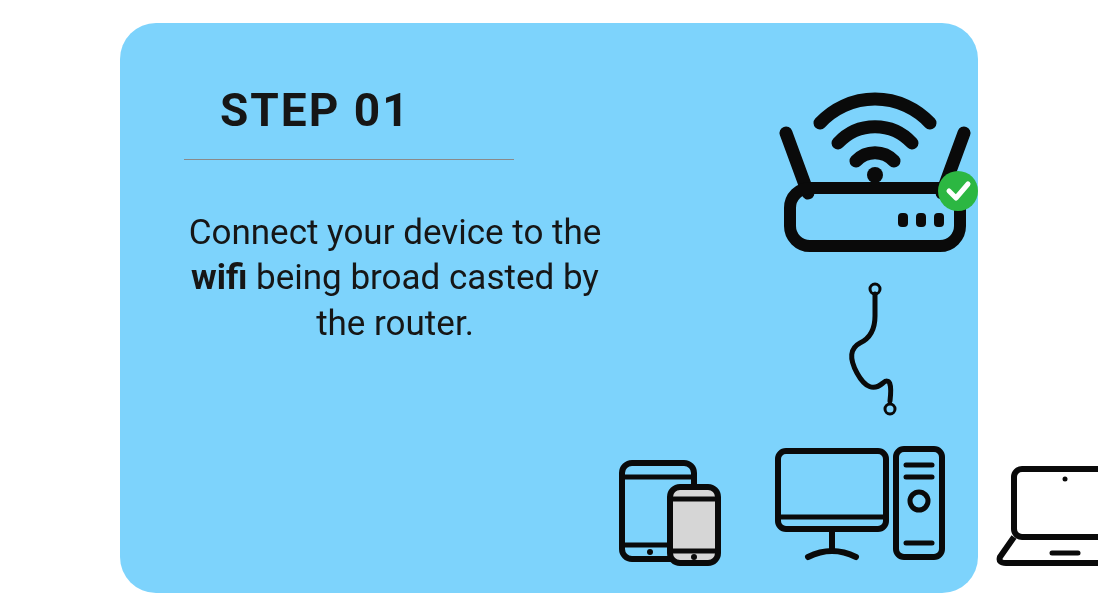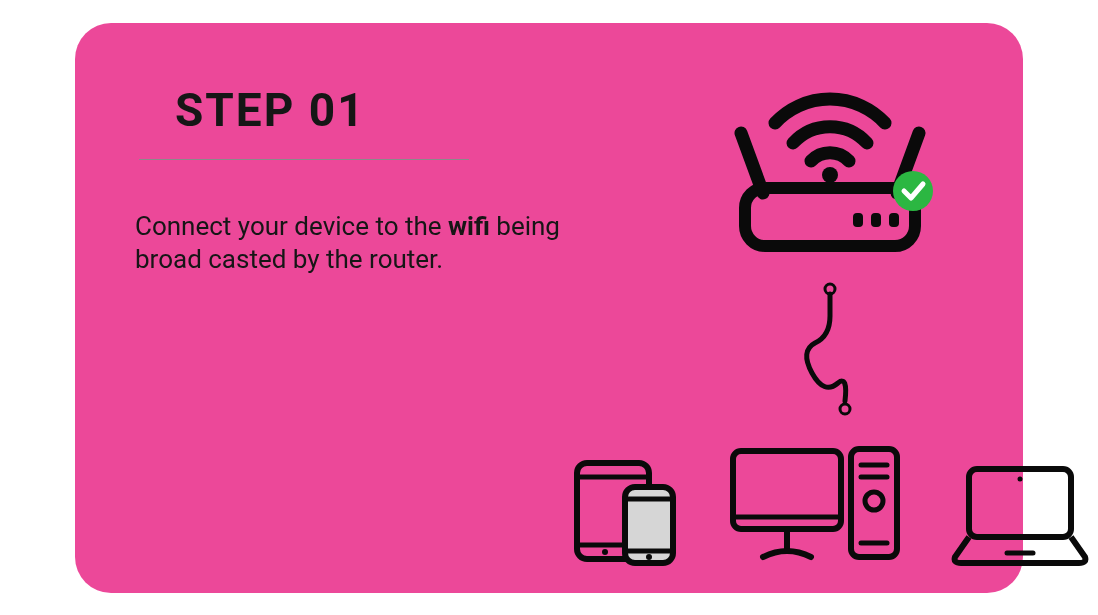--- a/index.html
+++ b/index.html
@@ -6,23 +6,23 @@
   body {
     width: 1098px;
     height: 615px;
     background: #fff;
     font-family: "Segoe UI", Roboto, Arial, sans-serif;
     display: flex;
     align-items: center;
     justify-content: center;
   }
   .card {
-    width: 948px;
+    width: 858px;
     height: 570px;
-    background: #ec4899;
+    background: #7dd3fc;
     border-radius: 36px;
     display: flex;
     padding: 50px 28px 30px 60px;
   }
   .left {
     flex: 0 0 430px;
     display: flex;
     flex-direction: column;
   }
   .step-title {
@@ -35,24 +35,24 @@
   }
   .divider {
     width: 330px;
     height: 1px;
     background: #8a8a8a;
     margin-top: 22px;
     margin-bottom: 50px;
     margin-left: 4px;
   }
   .para {
-    font-size: 26px;
+    font-size: 35px;
     line-height: 1.3;
     color: #161616;
-    text-align: left;
+    text-align: center;
     margin-bottom: 34px;
   }
   .para b { font-weight: 700; }
   .right {
     flex: 1;
     position: relative;
     display: flex;
     flex-direction: column;
     align-items: center;
   }

